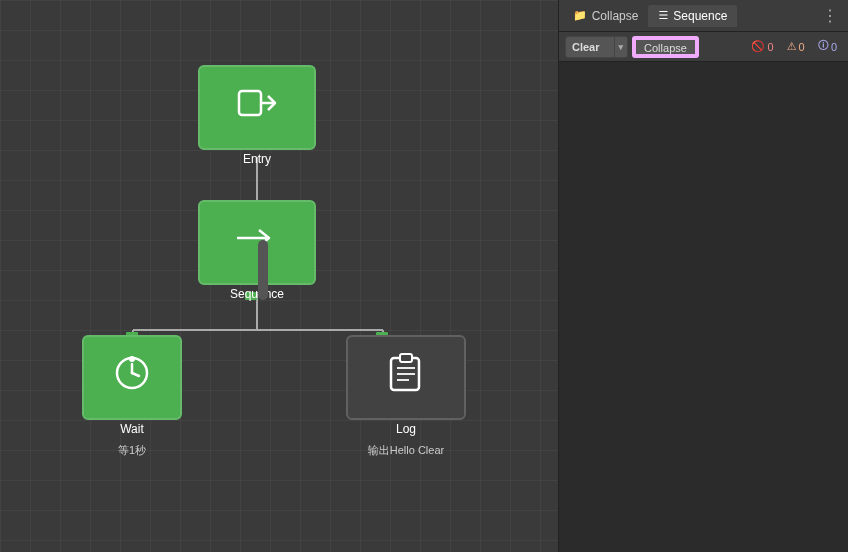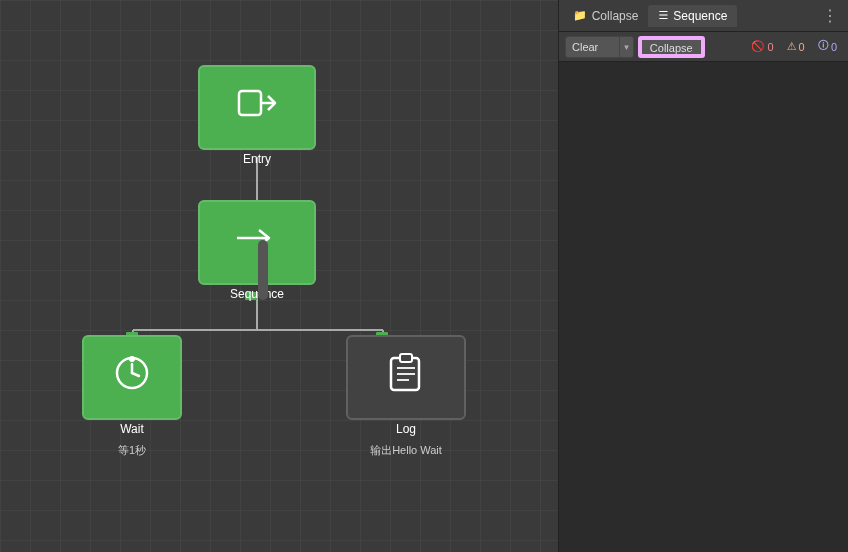--- a/index.html
+++ b/index.html
@@ -78,29 +78,30 @@
       background: #3c3c3c;
       border-bottom: 1px solid #222;
       padding: 4px 6px;
       gap: 4px;
       height: 30px;
     }
 
     .clear-btn {
       display: flex;
       align-items: center;
-      gap: 15px;
+      gap: 8px;
       background: #555;
       border: 1px solid #444;
       border-radius: 3px;
       color: #ddd;
       font-size: 11px;
       cursor: pointer;
       height: 22px;
       padding: 0;
+      font-weight: bold;
     }
 
     .clear-btn-label {
       padding: 0 6px;
       color: #ddd;
       font-size: 11px;
     }
 
     .clear-btn-arrow {
       border-left: 1px solid #444;
@@ -349,21 +350,21 @@
           <rect x="4" y="6" width="28" height="32" rx="3" fill="none" stroke="white" stroke-width="2.5"></rect>
           <line x1="10" y1="16" x2="28" y2="16" stroke="white" stroke-width="1.8"></line>
           <line x1="10" y1="22" x2="28" y2="22" stroke="white" stroke-width="1.8"></line>
           <line x1="10" y1="28" x2="22" y2="28" stroke="white" stroke-width="1.8"></line>
 
           <rect x="13" y="2" width="12" height="8" rx="2" fill="#424242" stroke="white" stroke-width="2"></rect>
         </svg>
       </div>
     </div>
     <div class="node-label">Log</div>
-    <div class="node-sublabel">输出Hello Wait</div>
+    <div class="node-sublabel">输出Hello Clear</div>
   </div>
 
   <div class="scroll-divider"></div>
 
 </div>
 
 <div class="right-panel">
 
   <div class="panel-tabs">
     <div class="panel-tab">

